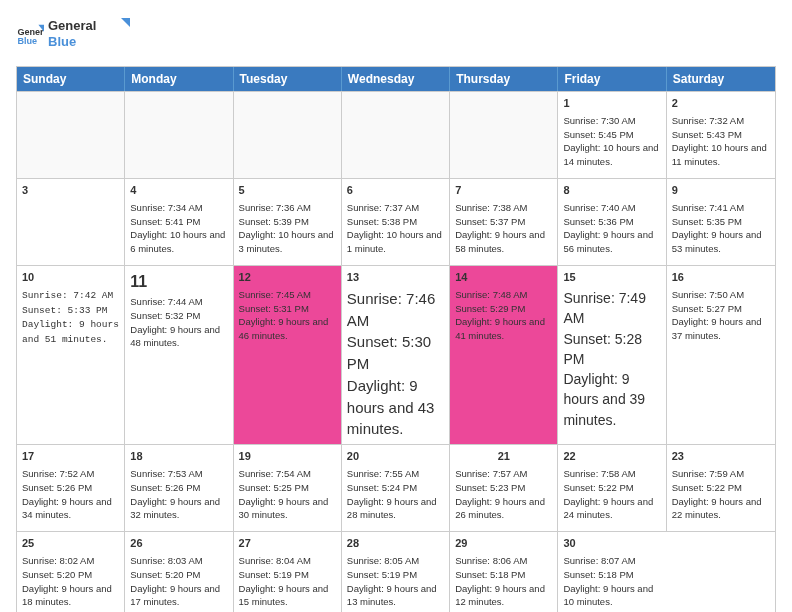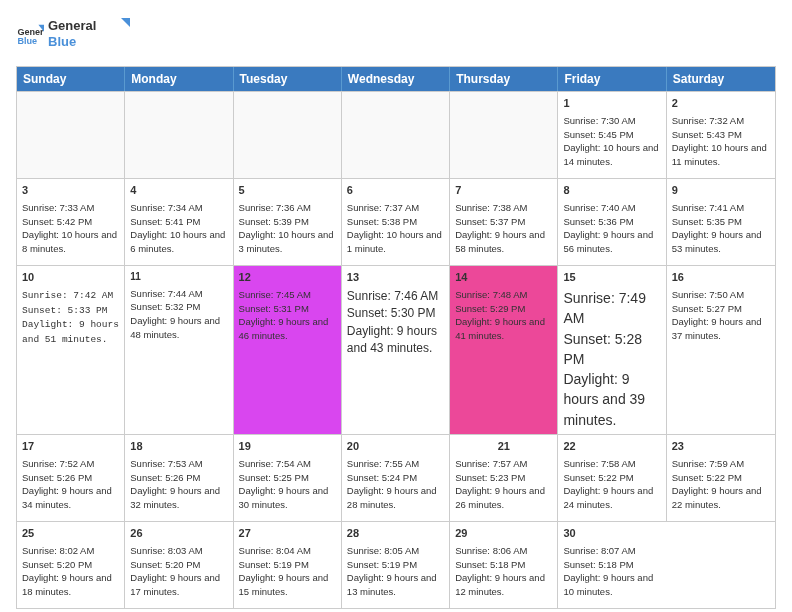--- a/index.html
+++ b/index.html
@@ -107,23 +107,21 @@
           <div style="border-right: 1px solid rgb(204, 204, 204); padding: 4px 5px; min-height: 86px; font-size: 9.5px; color: rgb(51, 51, 51); line-height: 1.45; vertical-align: top; background: rgb(249, 249, 249);"></div>
           <div style="border-right: 1px solid rgb(204, 204, 204); padding: 4px 5px; min-height: 86px; font-size: 9.5px; color: rgb(51, 51, 51); line-height: 1.45; vertical-align: top; background: rgb(249, 249, 249);"></div>
           <div style="border-right: 1px solid rgb(204, 204, 204); padding: 4px 5px; min-height: 86px; font-size: 9.5px; color: rgb(51, 51, 51); line-height: 1.45; vertical-align: top; background: rgb(255, 255, 255);"><span style="font-weight: bold; font-size: 11px; display: block; margin-bottom: 2px;">1</span><span style="white-space: pre-wrap; font-size: 9.5px;">Sunrise: 7:30 AM
 Sunset: 5:45 PM
 Daylight: 10 hours and 14 minutes.</span></div>
           <div style="border-right: none; padding: 4px 5px; min-height: 86px; font-size: 9.5px; color: rgb(51, 51, 51); line-height: 1.45; vertical-align: top; background: rgb(255, 255, 255);"><span style="font-weight: bold; font-size: 11px; display: block; margin-bottom: 2px;">2</span><span style="white-space: pre-wrap; font-size: 9.5px;">Sunrise: 7:32 AM
 Sunset: 5:43 PM
 Daylight: 10 hours and 11 minutes.</span></div>
         </div>
         <div style="display: grid; grid-template-columns: repeat(7, 1fr); border-top: 1px solid rgb(204, 204, 204);">
-          <div style="border-right: 1px solid rgb(204, 204, 204); padding: 4px 5px; min-height: 86px; font-size: 9.5px; color: rgb(51, 51, 51); line-height: 1.45; vertical-align: top; background: rgb(255, 255, 255);"><span style="font-weight: bold; font-size: 11px; display: block; margin-bottom: 2px;">3</span><span style="white-space: pre-wrap; font-size: 9.5px;">Sunrise: 7:33 AM
-Sunset: 5:42 PM
-Daylight: 10 hours and 8 minutes.</span></div>
+          <div style="border-right: 1px solid rgb(204, 204, 204); padding: 4px 5px; min-height: 86px; font-size: 9.5px; color: rgb(51, 51, 51); line-height: 1.45; vertical-align: top; background: rgb(255, 255, 255);"><span style="font-weight: bold; font-size: 11px; display: block; margin-bottom: 2px;">3</span></div>
           <div style="border-right: 1px solid rgb(204, 204, 204); padding: 4px 5px; min-height: 86px; font-size: 9.5px; color: rgb(51, 51, 51); line-height: 1.45; vertical-align: top; background: rgb(255, 255, 255);"><span style="font-weight: bold; font-size: 11px; display: block; margin-bottom: 2px;">4</span><span style="white-space: pre-wrap; font-size: 9.5px;">Sunrise: 7:34 AM
 Sunset: 5:41 PM
 Daylight: 10 hours and 6 minutes.</span></div>
           <div style="border-right: 1px solid rgb(204, 204, 204); padding: 4px 5px; min-height: 86px; font-size: 9.5px; color: rgb(51, 51, 51); line-height: 1.45; vertical-align: top; background: rgb(255, 255, 255);"><span style="font-weight: bold; font-size: 11px; display: block; margin-bottom: 2px;">5</span><span style="white-space: pre-wrap; font-size: 9.5px;">Sunrise: 7:36 AM
 Sunset: 5:39 PM
 Daylight: 10 hours and 3 minutes.</span></div>
           <div style="border-right: 1px solid rgb(204, 204, 204); padding: 4px 5px; min-height: 86px; font-size: 9.5px; color: rgb(51, 51, 51); line-height: 1.45; vertical-align: top; background: rgb(255, 255, 255);"><span style="font-weight: bold; font-size: 11px; display: block; margin-bottom: 2px;">6</span><span style="white-space: pre-wrap; font-size: 9.5px;">Sunrise: 7:37 AM
 Sunset: 5:38 PM
 Daylight: 10 hours and 1 minute.</span></div>
           <div style="border-right: 1px solid rgb(204, 204, 204); padding: 4px 5px; min-height: 86px; font-size: 9.5px; color: rgb(51, 51, 51); line-height: 1.45; vertical-align: top; background: rgb(255, 255, 255);"><span style="font-weight: bold; font-size: 11px; display: block; margin-bottom: 2px;">7</span><span style="white-space: pre-wrap; font-size: 9.5px;">Sunrise: 7:38 AM
@@ -133,27 +131,27 @@
 Sunset: 5:36 PM
 Daylight: 9 hours and 56 minutes.</span></div>
           <div style="border-right: none; padding: 4px 5px; min-height: 86px; font-size: 9.5px; color: rgb(51, 51, 51); line-height: 1.45; vertical-align: top; background: rgb(255, 255, 255);"><span style="font-weight: bold; font-size: 11px; display: block; margin-bottom: 2px;">9</span><span style="white-space: pre-wrap; font-size: 9.5px;">Sunrise: 7:41 AM
 Sunset: 5:35 PM
 Daylight: 9 hours and 53 minutes.</span></div>
         </div>
         <div style="display: grid; grid-template-columns: repeat(7, 1fr); border-top: 1px solid rgb(204, 204, 204);">
           <div style="border-right: 1px solid rgb(204, 204, 204); padding: 4px 5px; min-height: 86px; font-size: 9.5px; color: rgb(51, 51, 51); line-height: 1.45; vertical-align: top; background: rgb(255, 255, 255);"><span style="font-weight: bold; font-size: 11px; display: block; margin-bottom: 2px;">10</span><span style="white-space: pre-wrap; font-size: 9.5px; font-family: Liberation Mono, monospace;">Sunrise: 7:42 AM
 Sunset: 5:33 PM
 Daylight: 9 hours and 51 minutes.</span></div>
-          <div style="border-right: 1px solid rgb(204, 204, 204); padding: 4px 5px; min-height: 86px; font-size: 9.5px; color: rgb(51, 51, 51); line-height: 1.45; vertical-align: top; background: rgb(255, 255, 255);"><span style="font-weight: bold; font-size: 10px; display: block; margin-bottom: 2px;">11</span><span style="white-space: pre-wrap; font-size: 9.5px;">Sunrise: 7:44 AM
+          <div style="border-right: 1px solid rgb(204, 204, 204); padding: 4px 5px; min-height: 86px; font-size: 9.5px; color: rgb(51, 51, 51); line-height: 1.45; vertical-align: top; background: rgb(255, 255, 255);"><span style="font-weight: bold; font-size: 16px; display: block; margin-bottom: 2px;">11</span><span style="white-space: pre-wrap; font-size: 9.5px;">Sunrise: 7:44 AM
 Sunset: 5:32 PM
 Daylight: 9 hours and 48 minutes.</span></div>
-          <div style="border-right: 1px solid rgb(204, 204, 204); padding: 4px 5px; min-height: 86px; font-size: 9.5px; color: rgb(51, 51, 51); line-height: 1.45; vertical-align: top; background: #d946ef;"><span style="font-weight: bold; font-size: 11px; display: block; margin-bottom: 2px;">12</span><span style="white-space: pre-wrap; font-size: 9.5px;">Sunrise: 7:45 AM
+          <div style="border-right: 1px solid rgb(204, 204, 204); padding: 4px 5px; min-height: 86px; font-size: 9.5px; color: rgb(51, 51, 51); line-height: 1.45; vertical-align: top; background: #ec4899;"><span style="font-weight: bold; font-size: 11px; display: block; margin-bottom: 2px;">12</span><span style="white-space: pre-wrap; font-size: 9.5px;">Sunrise: 7:45 AM
 Sunset: 5:31 PM
 Daylight: 9 hours and 46 minutes.</span></div>
-          <div style="border-right: 1px solid rgb(204, 204, 204); padding: 4px 5px; min-height: 86px; font-size: 9.5px; color: rgb(51, 51, 51); line-height: 1.45; vertical-align: top; background: rgb(255, 255, 255);"><span style="font-weight: bold; font-size: 11px; display: block; margin-bottom: 2px;">13</span><span style="white-space: pre-wrap; font-size: 12px;">Sunrise: 7:46 AM
+          <div style="border-right: 1px solid rgb(204, 204, 204); padding: 4px 5px; min-height: 86px; font-size: 9.5px; color: rgb(51, 51, 51); line-height: 1.45; vertical-align: top; background: rgb(255, 255, 255);"><span style="font-weight: bold; font-size: 11px; display: block; margin-bottom: 2px;">13</span><span style="white-space: pre-wrap; font-size: 15px;">Sunrise: 7:46 AM
 Sunset: 5:30 PM
 Daylight: 9 hours and 43 minutes.</span></div>
           <div style="border-right: 1px solid rgb(204, 204, 204); padding: 4px 5px; min-height: 86px; font-size: 9.5px; color: rgb(51, 51, 51); line-height: 1.45; vertical-align: top; background: #ec4899;"><span style="font-weight: bold; font-size: 11px; display: block; margin-bottom: 2px;">14</span><span style="white-space: pre-wrap; font-size: 9.5px;">Sunrise: 7:48 AM
 Sunset: 5:29 PM
 Daylight: 9 hours and 41 minutes.</span></div>
           <div style="border-right: 1px solid rgb(204, 204, 204); padding: 4px 5px; min-height: 86px; font-size: 9.5px; color: rgb(51, 51, 51); line-height: 1.45; vertical-align: top; background: rgb(255, 255, 255);"><span style="font-weight: bold; font-size: 11px; display: block; margin-bottom: 2px;">15</span><span style="white-space: pre-wrap; font-size: 14px;">Sunrise: 7:49 AM
 Sunset: 5:28 PM
 Daylight: 9 hours and 39 minutes.</span></div>
           <div style="border-right: none; padding: 4px 5px; min-height: 86px; font-size: 9.5px; color: rgb(51, 51, 51); line-height: 1.45; vertical-align: top; background: rgb(255, 255, 255);"><span style="font-weight: bold; font-size: 11px; display: block; margin-bottom: 2px;">16</span><span style="white-space: pre-wrap; font-size: 9.5px;">Sunrise: 7:50 AM
 Sunset: 5:27 PM

